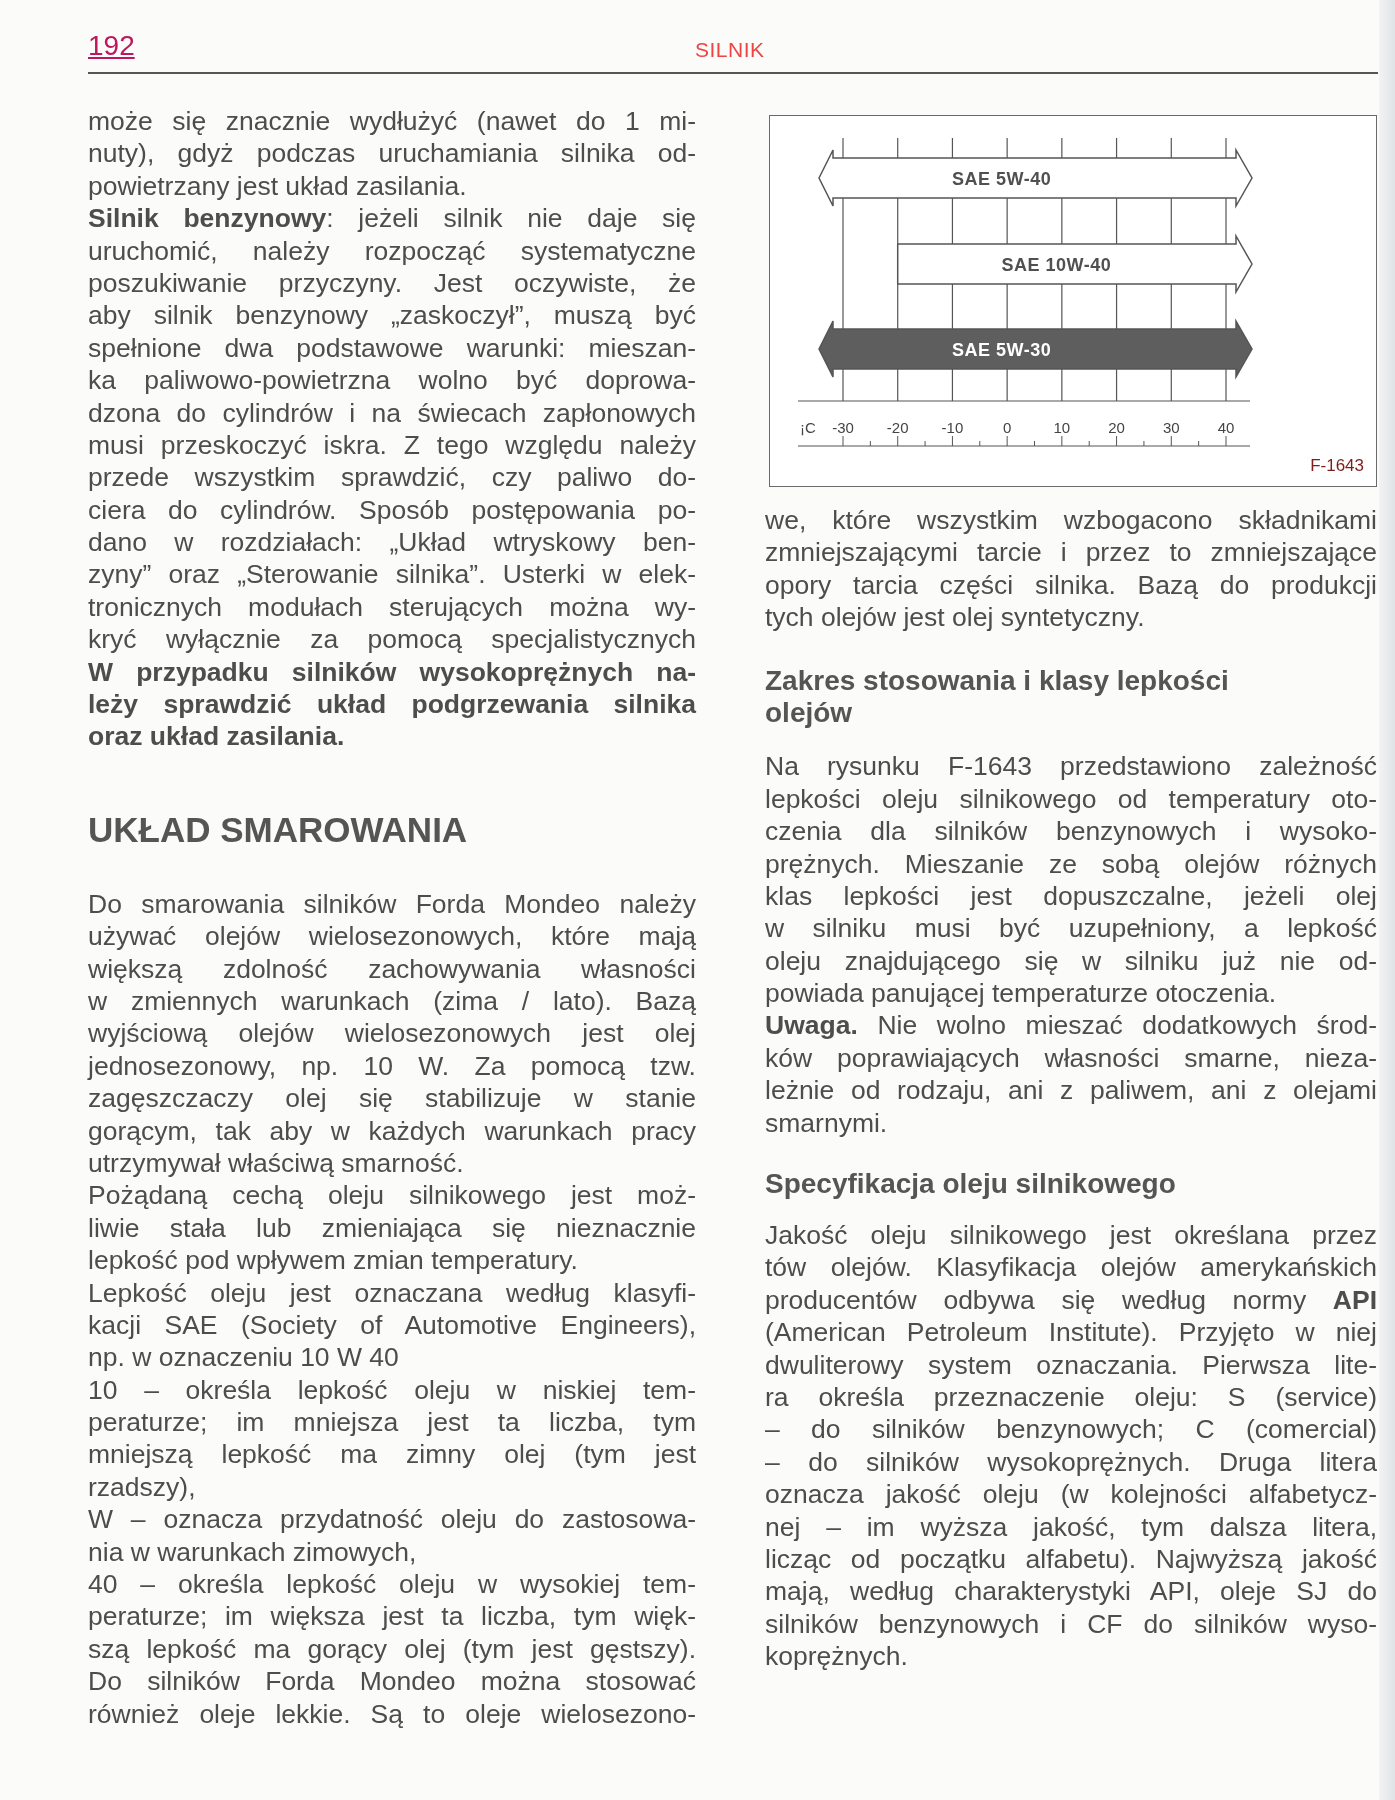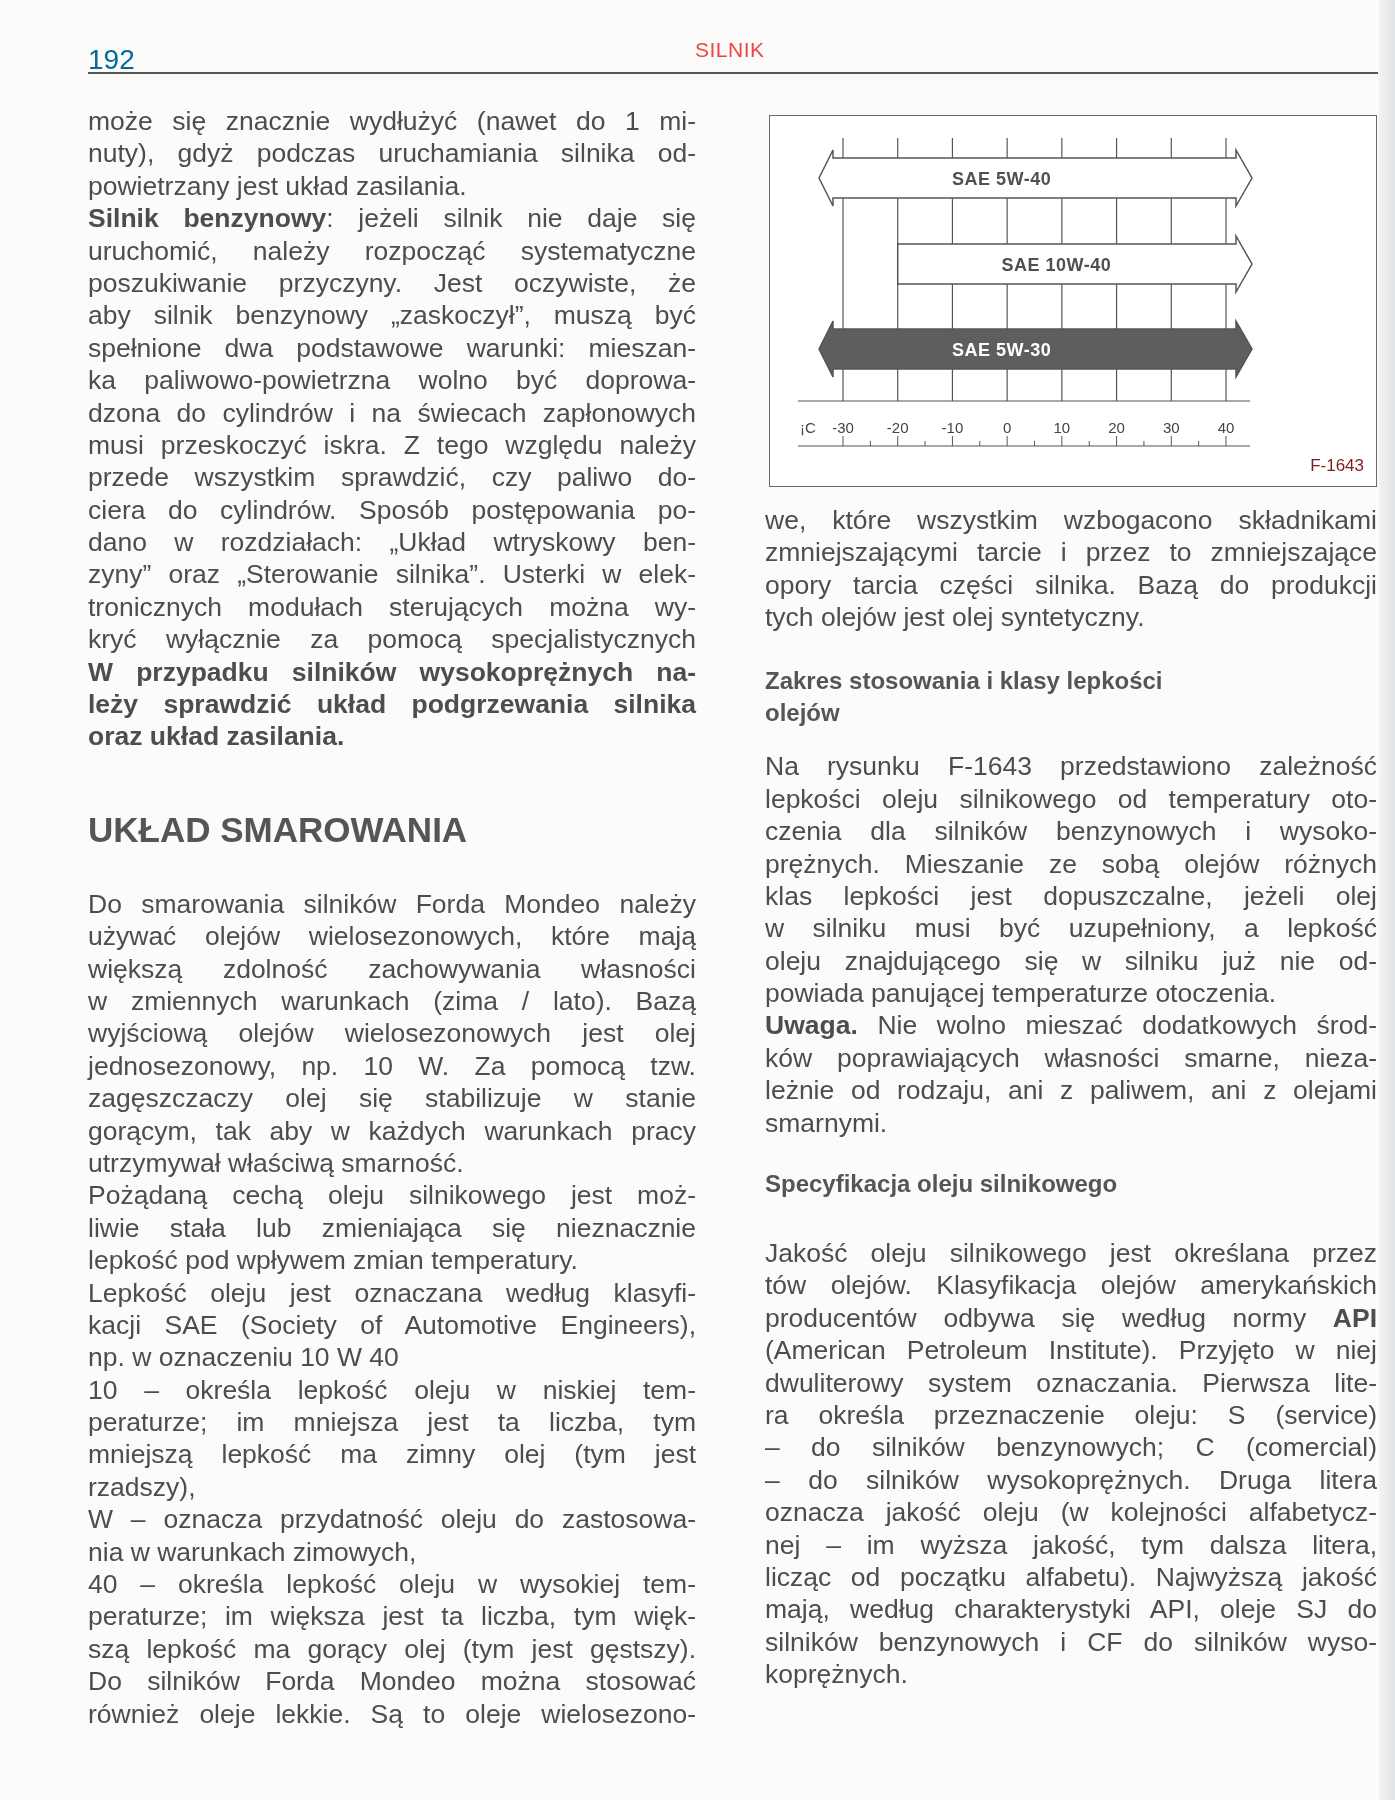--- a/index.html
+++ b/index.html
@@ -1,28 +1,28 @@
 <!DOCTYPE html>
 <html><head>
 <meta charset="utf-8">
 <style>
   html,body{margin:0;padding:0;}
   body{width:1395px;height:1800px;background:#fbfbfa;position:relative;overflow:hidden;
        font-family:"Liberation Sans",sans-serif;color:#4a4a4a;}
   .edge{position:absolute;right:0;top:0;width:16px;height:1800px;background:linear-gradient(to right,#f2f3f4,#dfe3e6);}
-  .pgnum{position:absolute;left:88px;top:44px;font-size:28px;color:#0369a1;}
+  .pgnum{position:absolute;left:88px;top:30px;font-size:28px;color:#be185d;text-decoration:underline;}
   .runhead{position:absolute;left:695px;top:38px;font-size:21px;color:#ef4444;letter-spacing:0.5px;}
   .rule{position:absolute;left:88px;top:72px;width:1290px;height:2px;background:#555;}
   .col{position:absolute;font-size:26.5px;line-height:32.4px;color:#4d4d4d;}
   .col.left{left:88px;top:105px;width:608px;}
   .col.right{left:765px;top:504px;width:612px;}
   .ln{display:block;white-space:nowrap;text-align:justify;text-align-last:justify;height:32.4px;overflow:visible;}
   .ln.last{text-align-last:left;}
   .b{font-weight:bold;}
-  .h2{font-weight:bold;font-size:24px;color:#555;}
+  .h2{font-weight:bold;font-size:28px;color:#555;}
   .figure{position:absolute;left:769px;top:115px;width:606px;height:370px;border:1.5px solid #6a6a6a;background:#fff;}
   .fig-id{position:absolute;right:12px;bottom:10px;font-size:17px;color:#7f1d1d;}
   svg text{font-family:"Liberation Sans",sans-serif;}
 </style>
 </head>
 <body>
 
 <div class="edge"></div>
 
 <div class="pgnum">192</div>
@@ -151,21 +151,21 @@
       <span class="ln"><span>klas lepkości jest dopuszczalne, jeżeli olej</span></span>
       <span class="ln"><span>w silniku musi być uzupełniony, a lepkość</span></span>
       <span class="ln"><span>oleju znajdującego się w silniku już nie od-</span></span>
       <span class="ln last"><span>powiada panującej temperaturze otoczenia.</span></span>
       <span class="ln"><span class="b">Uwaga.</span><span> Nie wolno mieszać dodatkowych środ-</span></span>
       <span class="ln"><span>ków poprawiających własności smarne, nieza-</span></span>
       <span class="ln"><span>leżnie od rodzaju, ani z paliwem, ani z olejami</span></span>
       <span class="ln last"><span>smarnymi.</span></span>
     </div>
   <div style="height:28px"></div>
-  <div class="h2" style="line-height:34px;margin-bottom:36px">Specyfikacja oleju silnikowego</div>
+  <div class="h2" style="line-height:34px;margin-bottom:18px">Specyfikacja oleju silnikowego</div>
   <div id="R3">
       <span class="ln"><span>Jakość oleju silnikowego jest określana przez</span></span>
       <span class="ln"><span>tów olejów. Klasyfikacja olejów amerykańskich</span></span>
       <span class="ln"><span>producentów odbywa się według normy </span><span class="b">API</span></span>
       <span class="ln"><span>(American Petroleum Institute). Przyjęto w niej</span></span>
       <span class="ln"><span>dwuliterowy system oznaczania. Pierwsza lite-</span></span>
       <span class="ln"><span>ra określa przeznaczenie oleju: S (service)</span></span>
       <span class="ln"><span>– do silników benzynowych; C (comercial)</span></span>
       <span class="ln"><span>– do silników wysokoprężnych. Druga litera</span></span>
       <span class="ln"><span>oznacza jakość oleju (w kolejności alfabetycz-</span></span>

